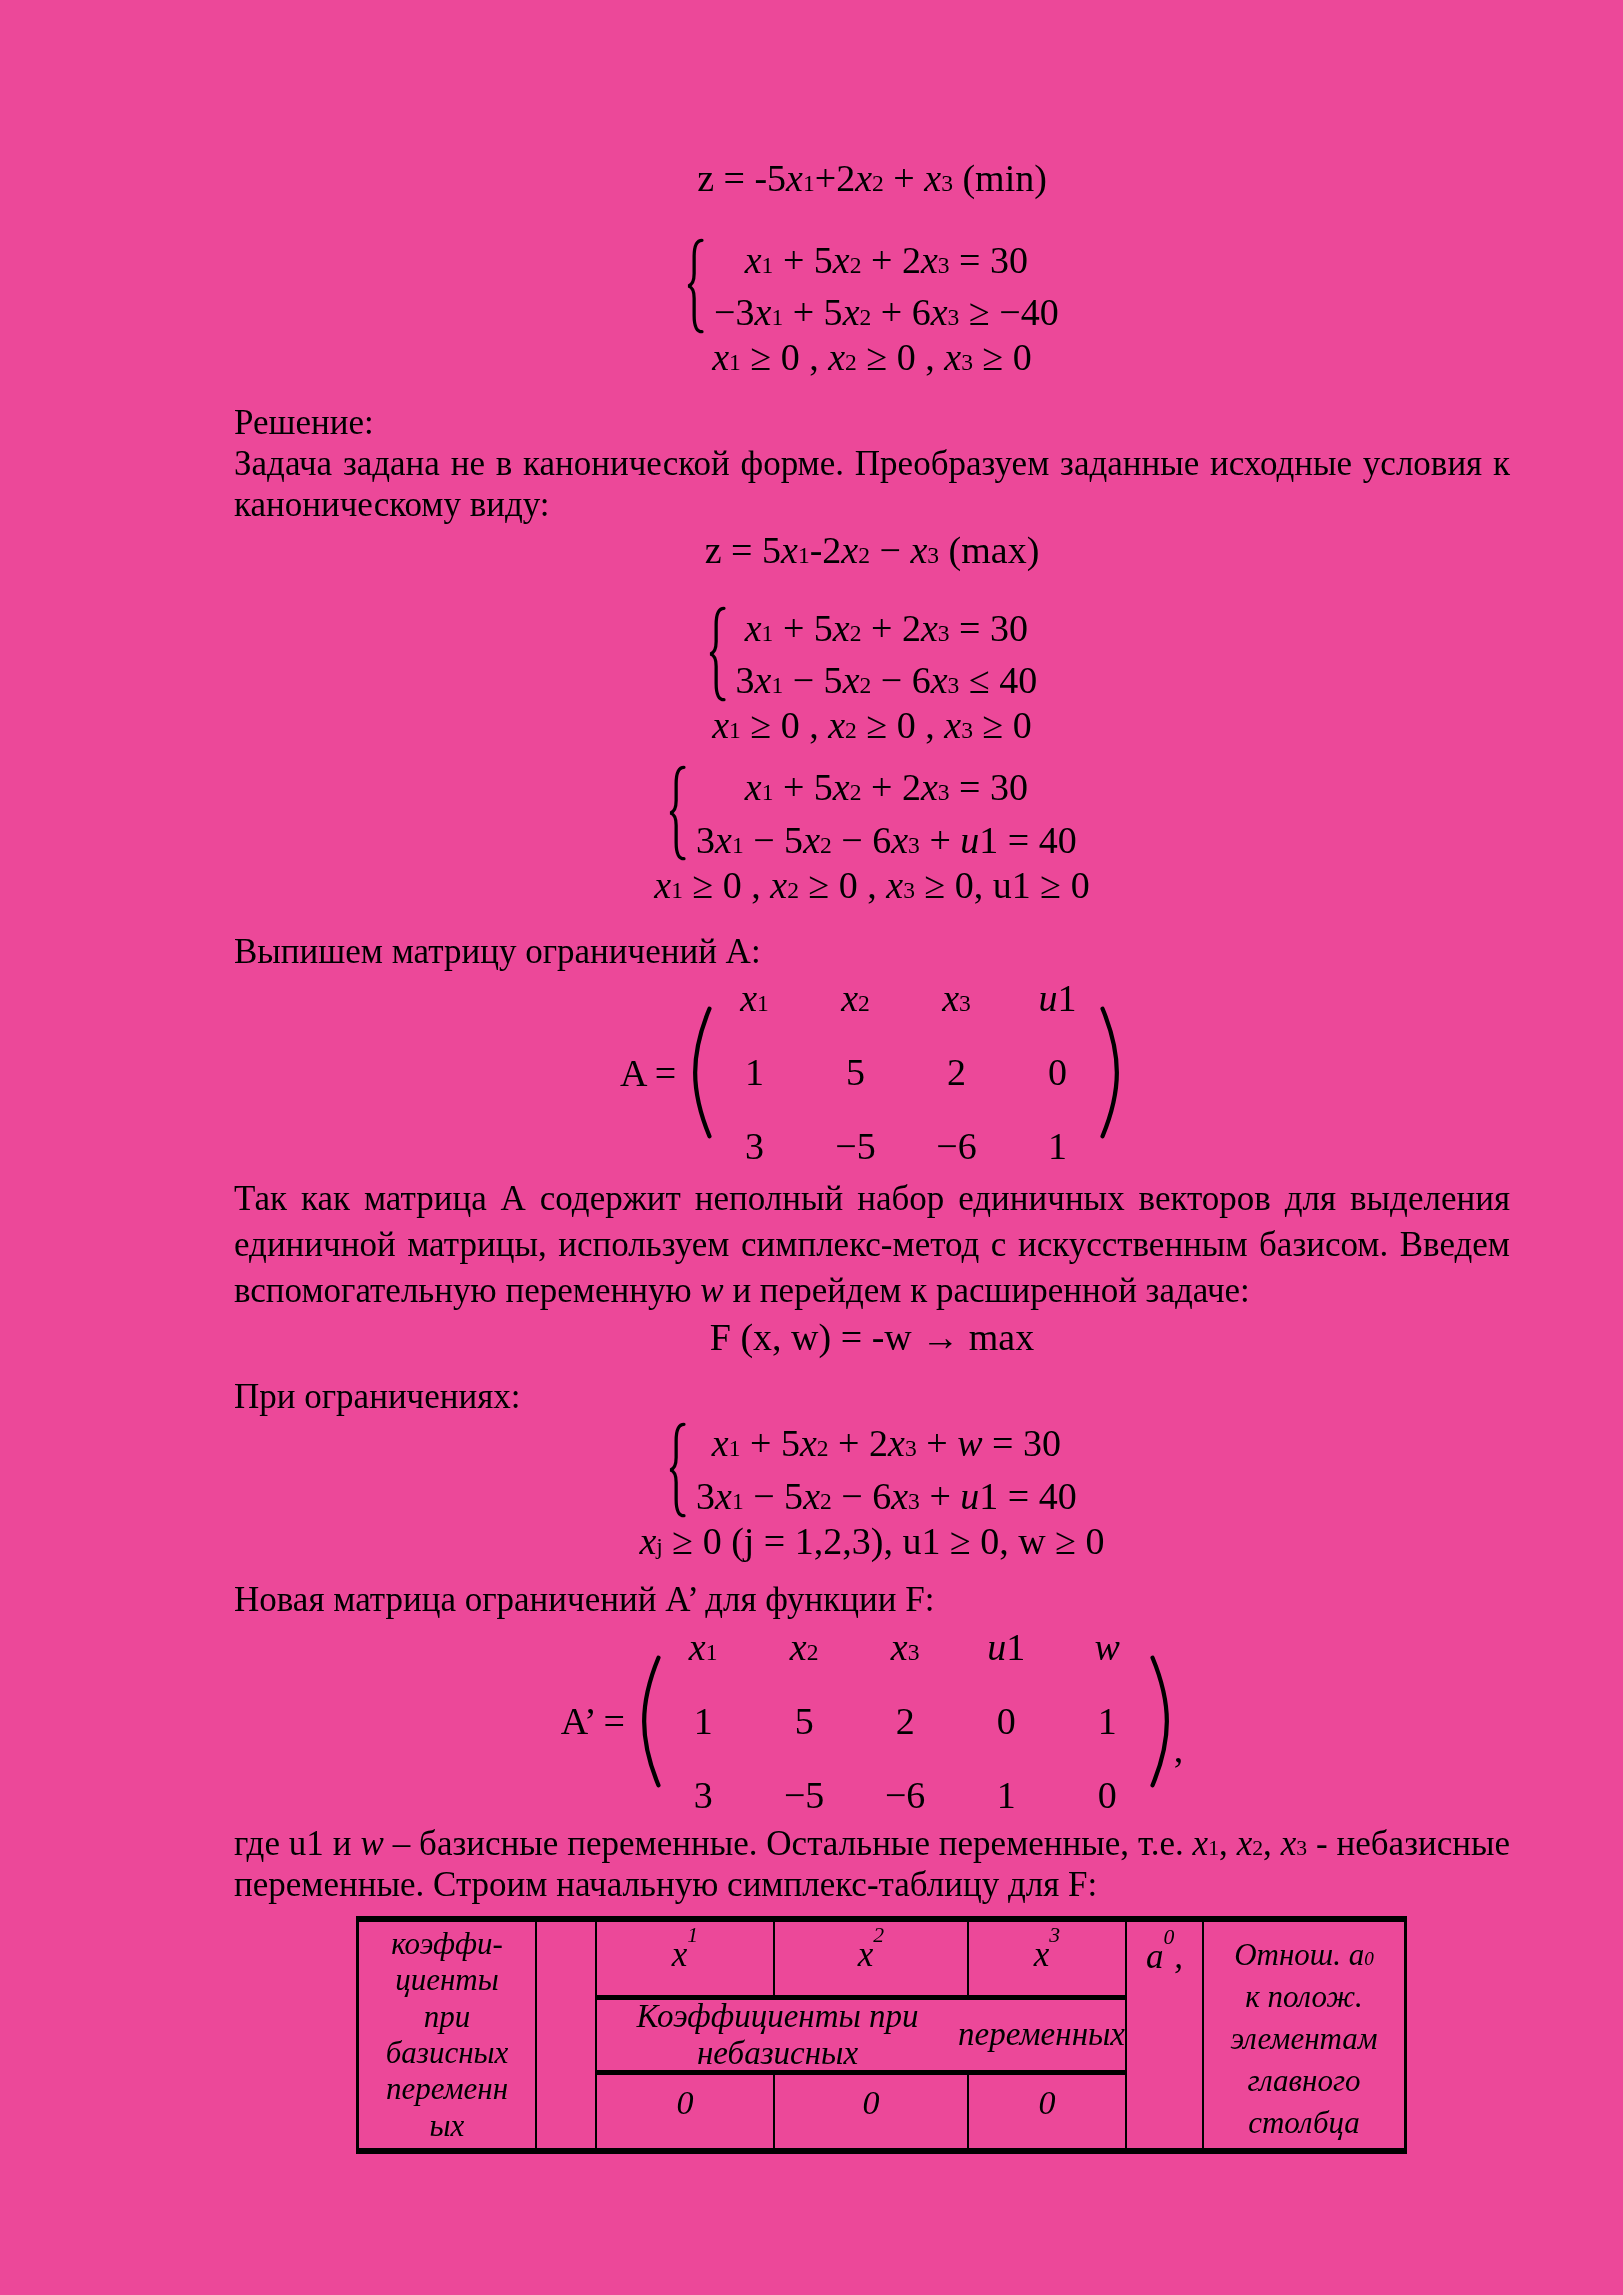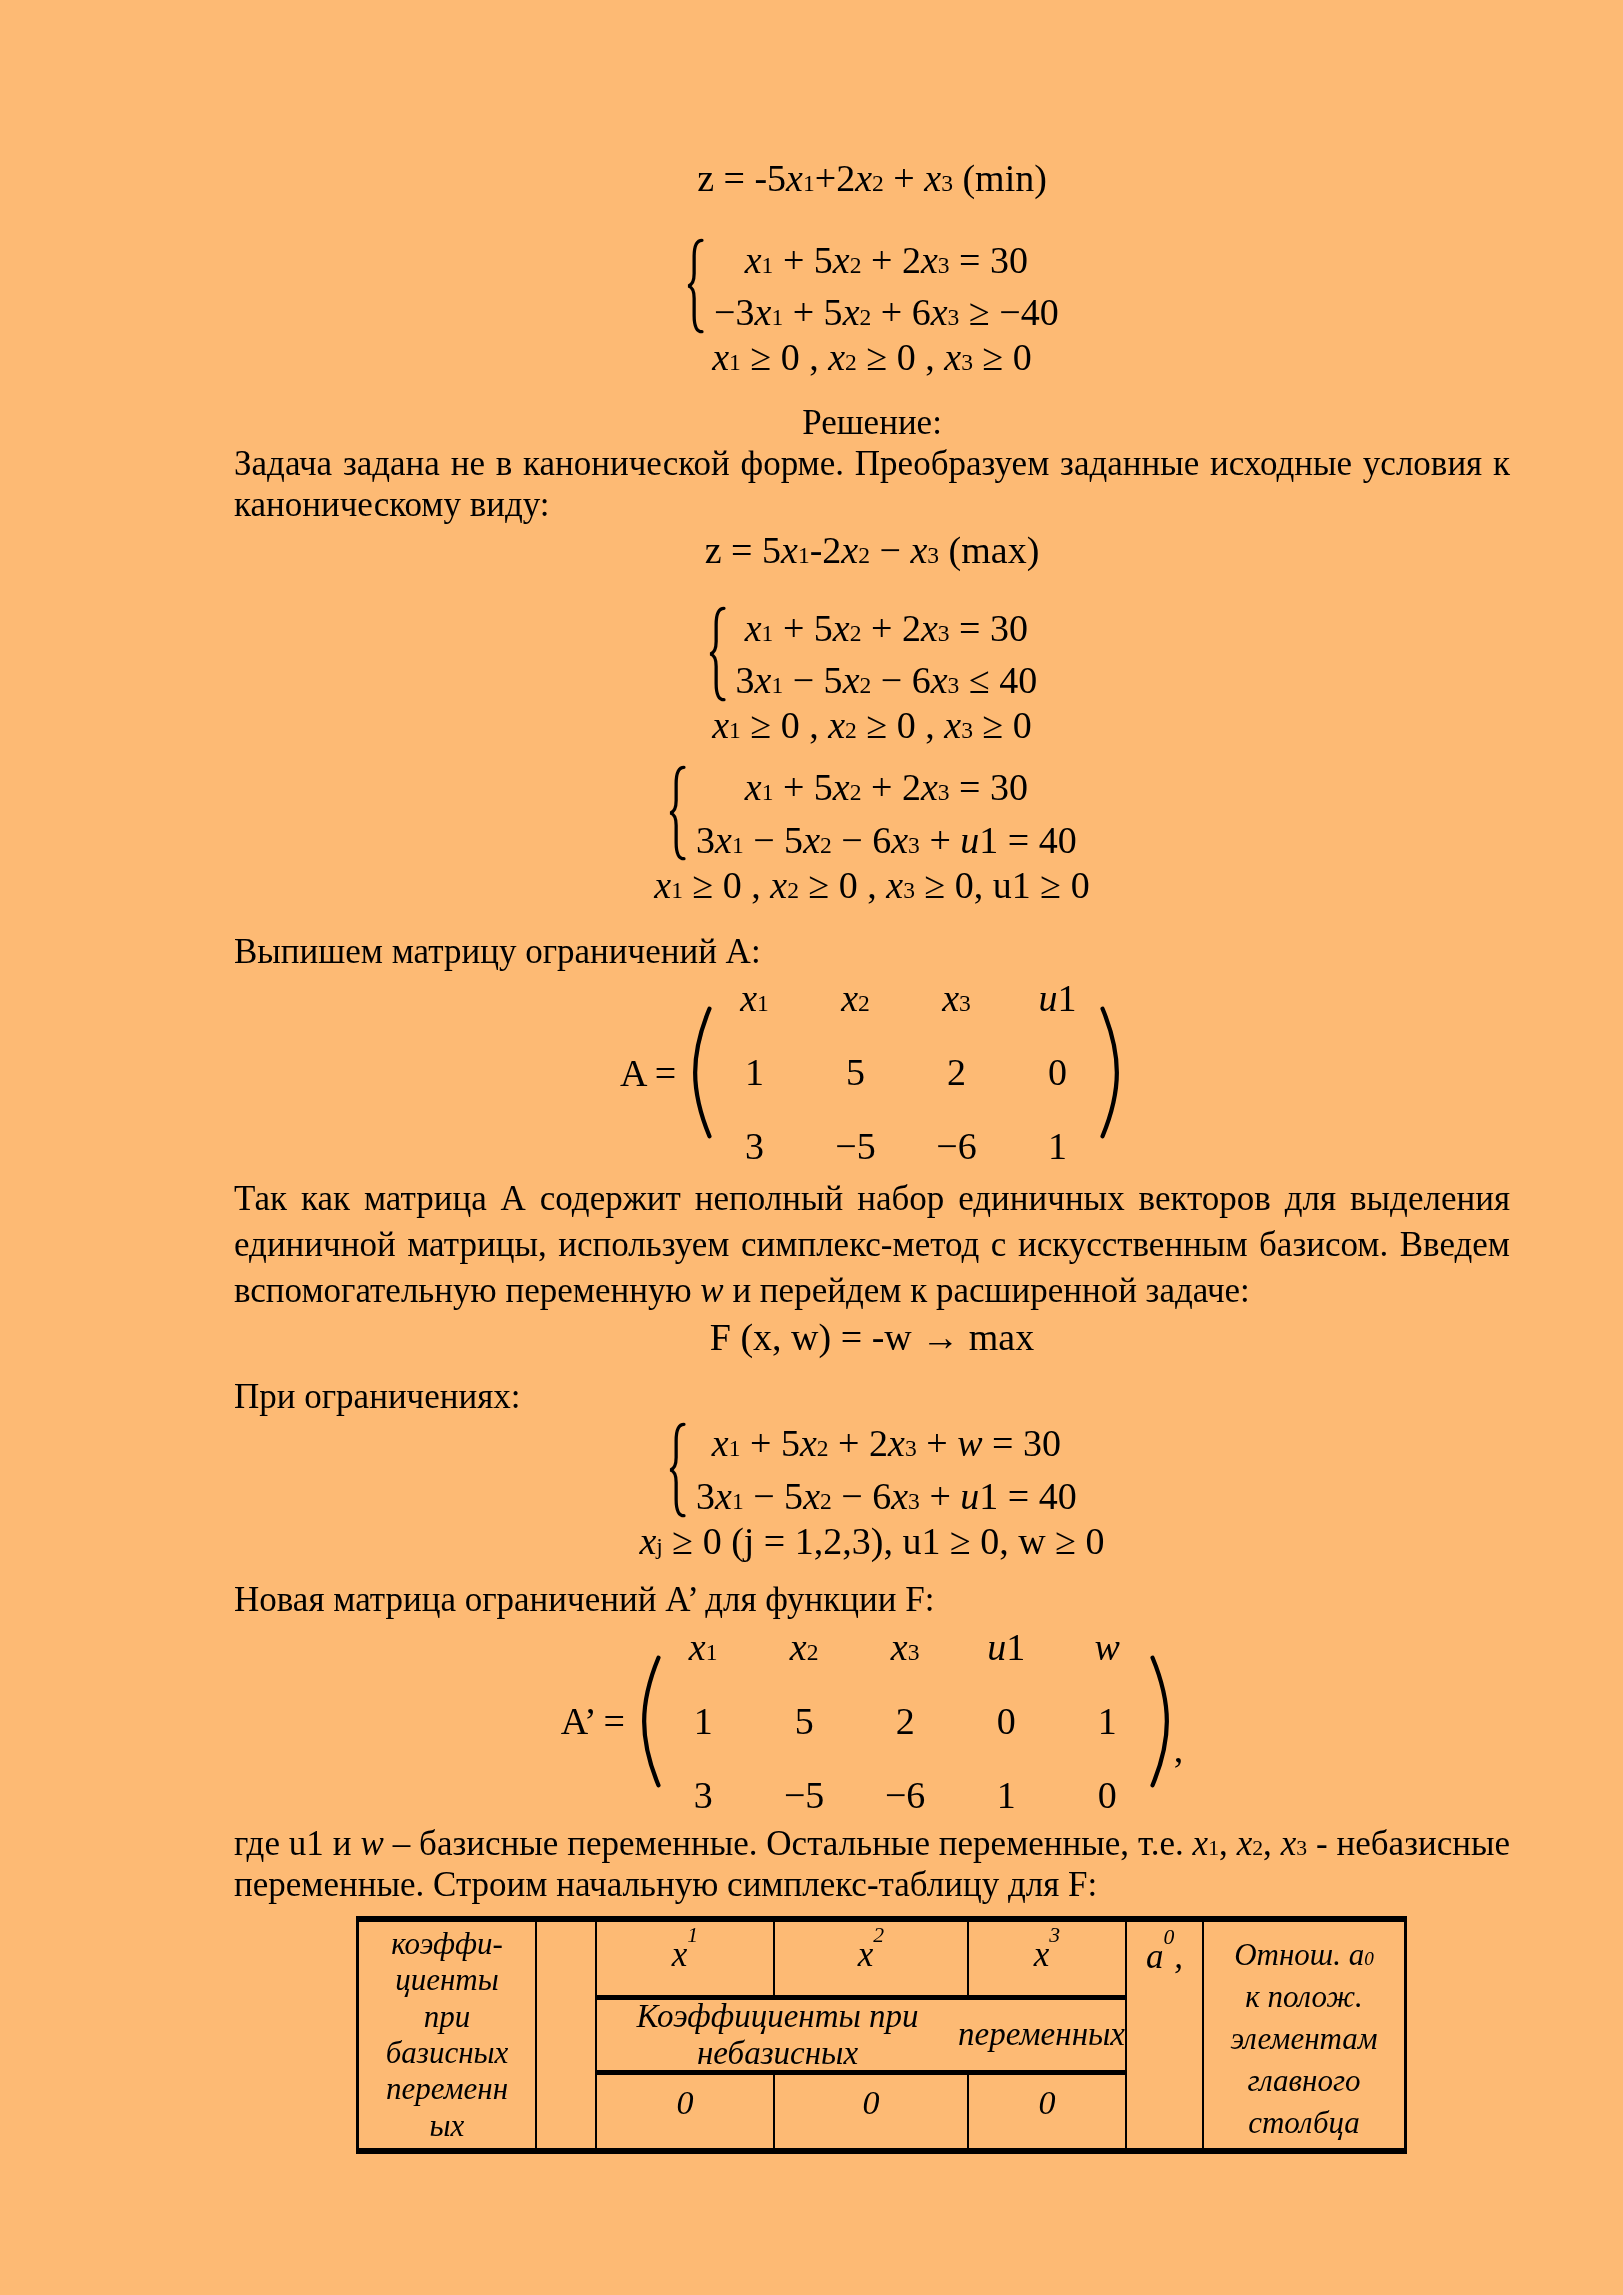--- a/index.html
+++ b/index.html
@@ -1,20 +1,20 @@
 <!DOCTYPE html>
 <html style="font-size:10.5px"><head>
 <meta charset="utf-8">
 <style>
   * { margin:0; padding:0; box-sizing:border-box; }
   html,body { background:#888; }
   .page {
     position:relative;
     width:1623px; height:2295px;
-    background:#fdba74;
+    background:#ec4899;
     color:#000;
     font-family:"Liberation Serif","DejaVu Serif",serif;
     font-size:35px;
     overflow:hidden;
   }
   .content { padding:157px 113px 0 234px; }
 
   
   .text { line-height:41px; white-space:nowrap; }
   .jline { text-align:justify; text-align-last:justify; white-space:normal; }
@@ -68,21 +68,21 @@
              padding-top:11.8px; line-height:42px; text-align:center; font-size:31px; }
   .c-merged { grid-area:2/3/3/6; justify-content:center;
               border-top:5.2px solid #000; border-bottom:5.2px solid #000; line-height:37px; text-align:center; }
   .c-z1 { grid-area:3/3/4/4; border-right:2.6px solid #000; align-items:flex-start; padding-top:9.2px; font-size:34px; }
   .c-z2 { grid-area:3/4/4/5; border-right:2.6px solid #000; align-items:flex-start; padding-top:9.2px; font-size:34px; }
   .c-z3 { grid-area:3/5/4/6; align-items:flex-start; padding-top:9.2px; font-size:34px; }
 
   
   .mt-s1 { margin-top:38px; }
   .mt-nn { margin-top:1.3px; }
-  .mt-sol { margin-top:23.6px;text-align:center; }
+  .mt-sol { margin-top:23.6px; }
   .mt-f2 { margin-top:3.9px; }
   .mt-s2 { margin-top:34px; }
   .mt-s3 { margin-top:18.3px; }
   .mt-h  { margin-top:25px; }
   .mt-m  { margin-top:2.6px; }
   .mt-p2 { margin-top:5.2px; }
   .mt-F  { margin-top:1.3px; }
   .mt-cl { margin-top:18.3px; }
   .mt-s4 { margin-top:3.9px; }
   .mt-h2 { margin-top:17px; }

